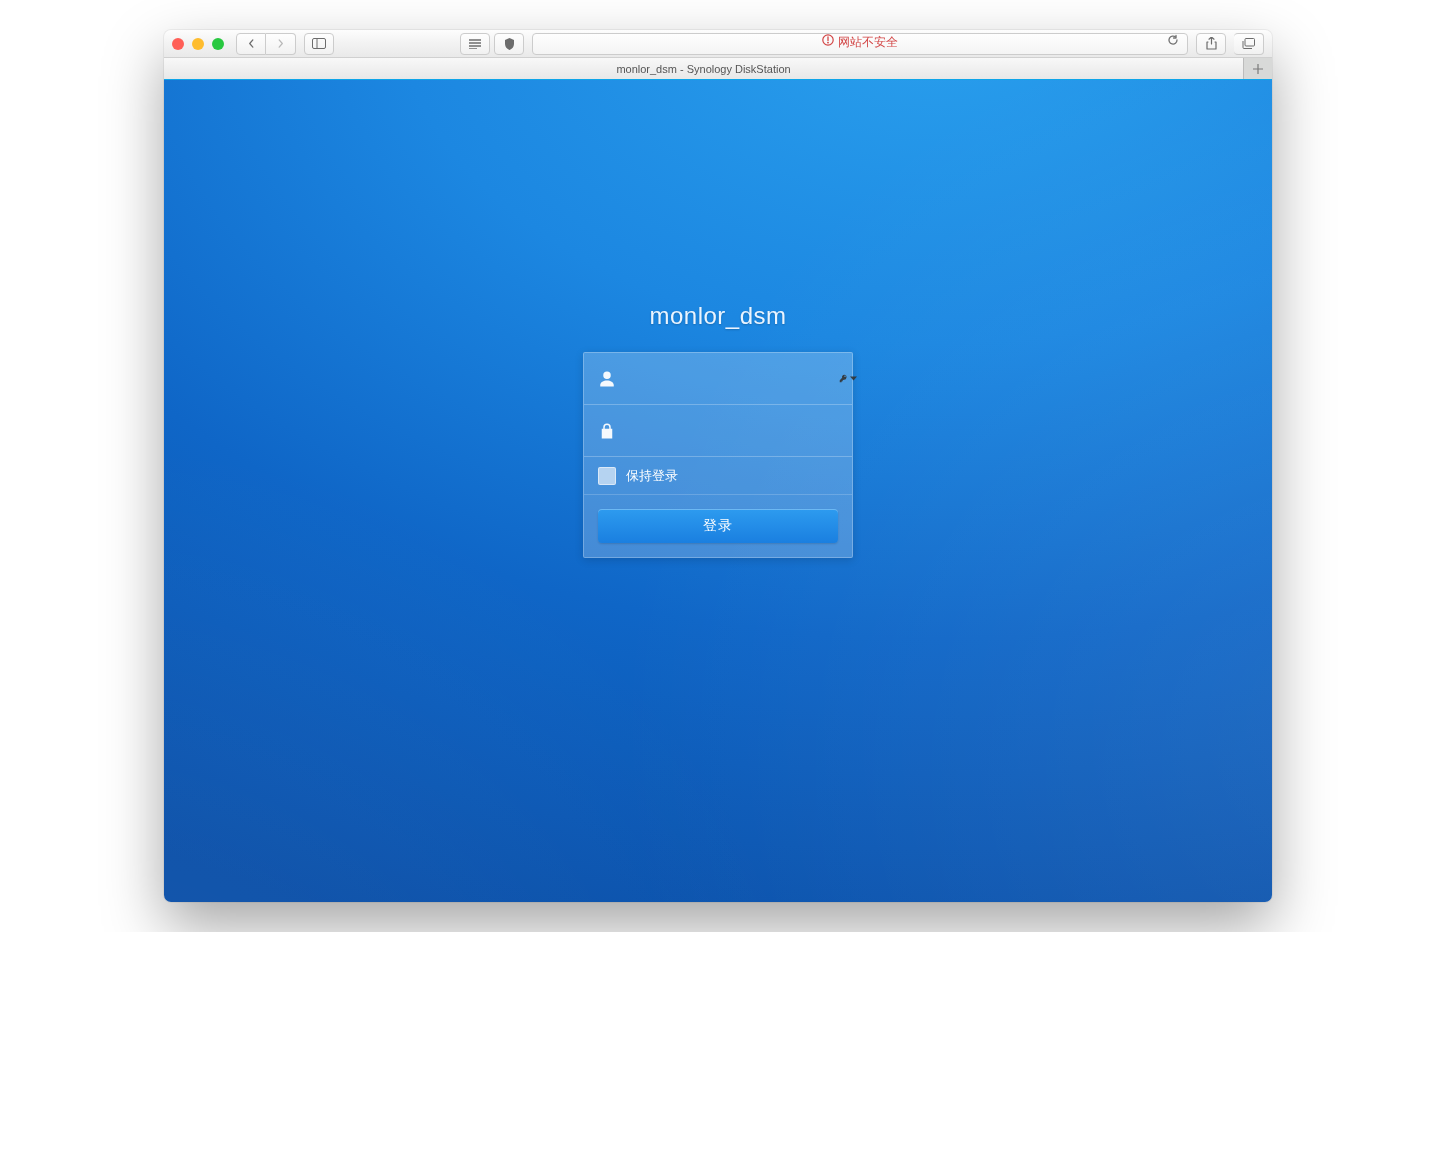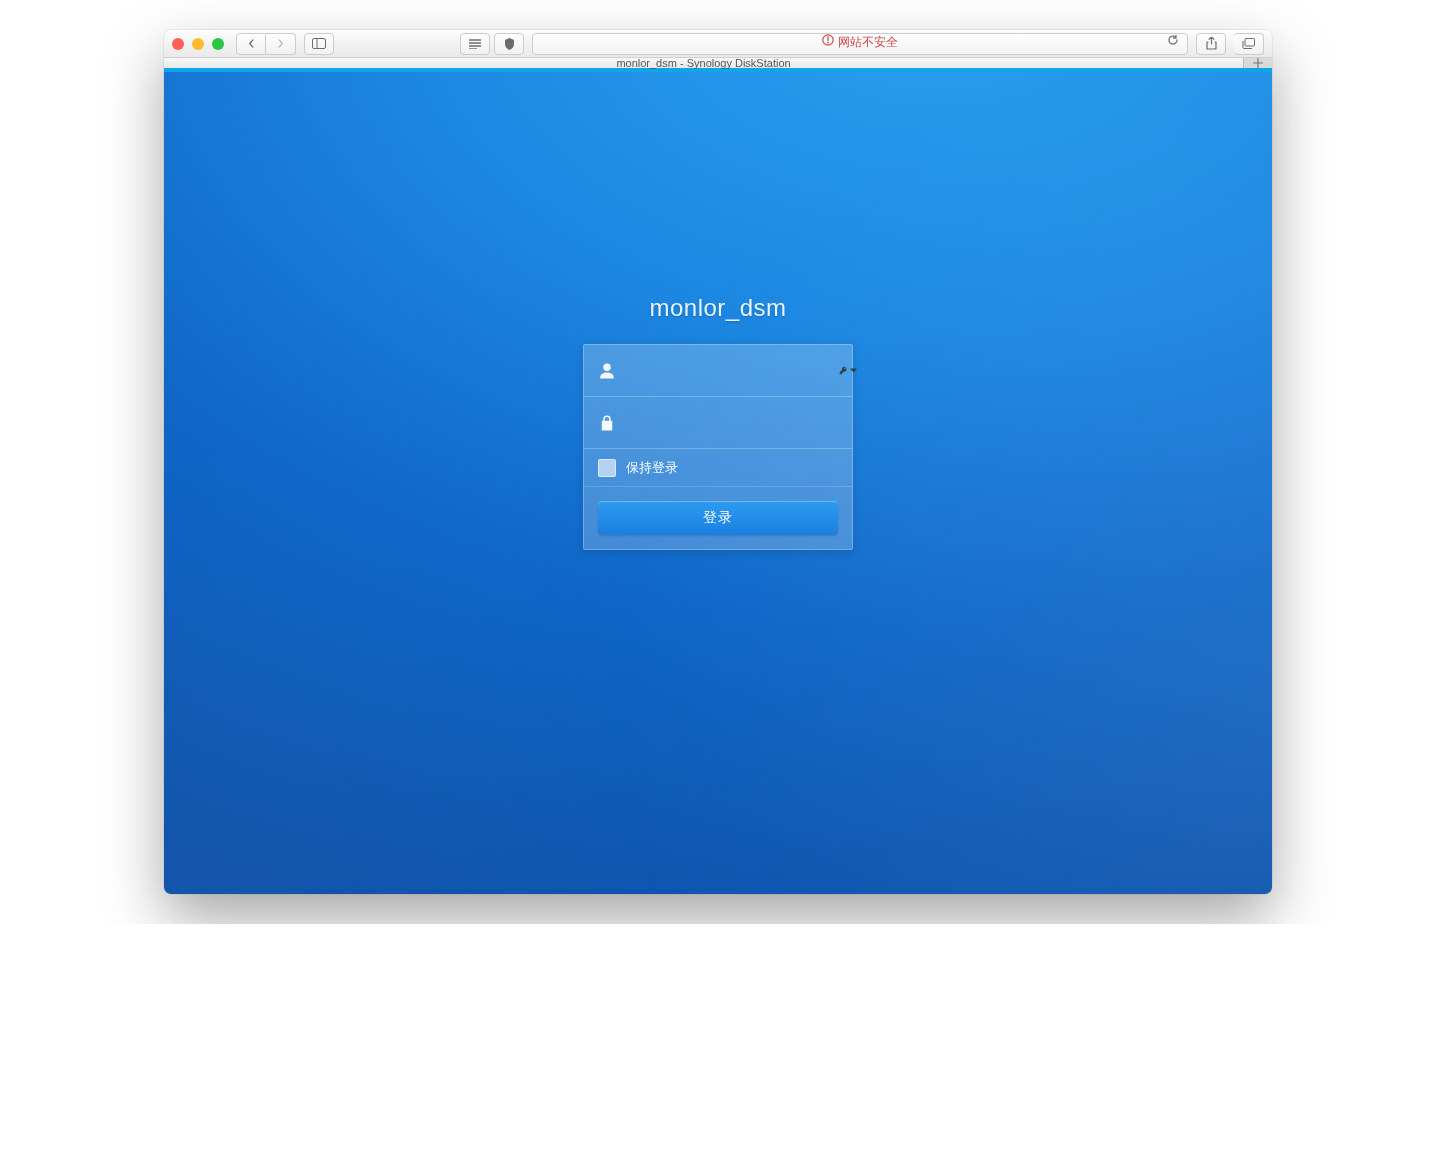--- a/index.html
+++ b/index.html
@@ -47,21 +47,21 @@
       flex:1;height:22px;
       background:linear-gradient(#fefefe,#f4f4f4);
       border:1px solid #ccc;border-radius:4px;
       display:flex;justify-content:center;
       position:relative;
       font-size:12px;color:#d24545;gap:4px;
     }
     .addr .reload{position:absolute;right:8px;color:#747474;font-size:12px}
 
     
-    .tabbar{height:14px;background:#d8d9d8;border-bottom:4px solid #0ea5e9;display:flex;font-size:11px;color:#555}
+    .tabbar{height:22px;background:#d8d9d8;border-bottom:1px solid #0ea5e9;display:flex;font-size:11px;color:#555}
     .tab{flex:1;display:flex;align-items:center;justify-content:center;border-right:1px solid #bcbcbc;position:relative}
     .tab.active{background:linear-gradient(#f8f8f8,#e8e8e8)}
     .tab.inactive{background:#cfcfcf}
     .newtab{width:28px;display:flex;align-items:center;justify-content:center;color:#7a7a7a;cursor:default}
 
     
     .viewport{
       height:822px;
       position:relative;
       background:radial-gradient(ellipse 140% 120% at 70% -10%, #2aa1ee 0%, #1c87e1 35%, #0f66c7 65%, #0a4fa8 100%);

